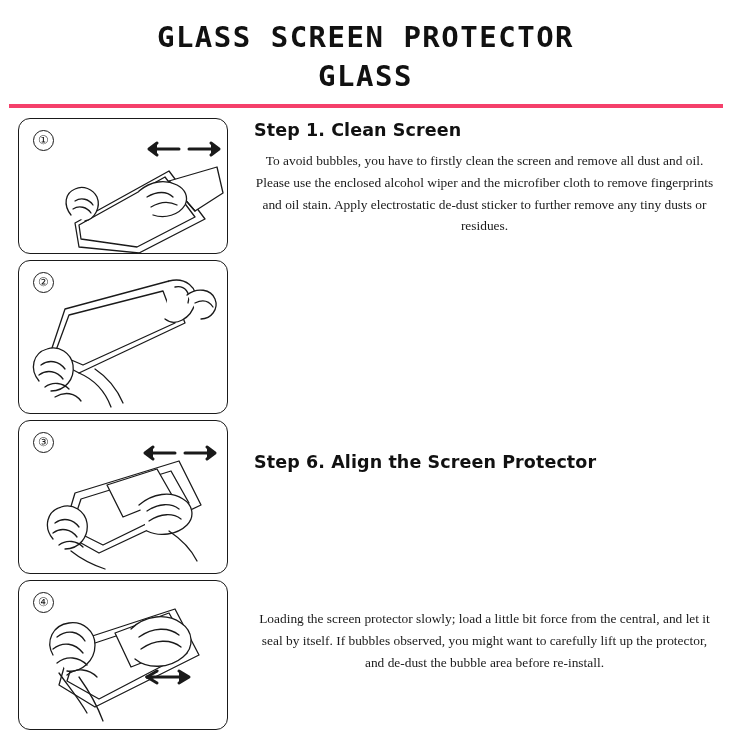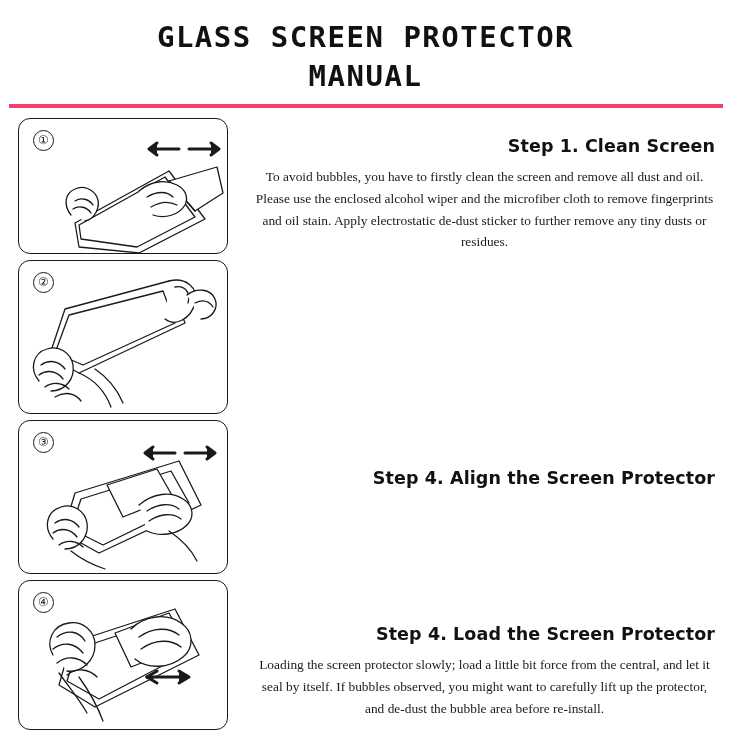--- a/index.html
+++ b/index.html
@@ -97,23 +97,22 @@
     flex: 1 1 auto;
     padding-left: 26px;
     padding-right: 16px;
     padding-top: 4px;
   }
   .step-head {
     font-family: "DejaVu Sans", sans-serif;
     font-weight: bold;
     font-size: 17.5px;
     color: #111111;
-    margin: 16px 0 10px 0;
+    margin: 0 0 10px 0;
     letter-spacing: 0.1px;
-    text-align: right;
   }
   .step-body {
     font-family: "Liberation Serif", serif;
     font-size: 13.4px;
     line-height: 1.62;
     color: #1a1a1a;
     margin: 0;
     text-align: center;
   }
   .step-1 .text-col { padding-top: 2px; }
@@ -121,21 +120,21 @@
   .step-3 .text-col { padding-top: 32px; }
   .step-4 .text-col { padding-top: 28px; }
 </style>
 </head>
 <body>
 
 <div class="page">
 
   <div class="title-block">
     <div class="title-line">GLASS SCREEN PROTECTOR</div>
-    <div class="title-line second">MANUAL</div>
+    <div class="title-line second">GLASS</div>
     <div class="rule"></div>
   </div>
 
   <div class="steps">
 
     <div class="step step-1">
       <div class="figure">
         <div class="badge">①</div>
         <svg class="fig-svg" viewBox="0 0 208 134">
           <g fill="none" stroke="#1a1a1a" stroke-width="1.3" stroke-linejoin="round" stroke-linecap="round">
@@ -219,21 +218,21 @@
             <path d="M36 102 C44 96,54 98,60 106"></path>
             <path d="M34 112 C42 106,52 108,58 116"></path>
             <path d="M40 124 C48 118,58 120,64 126"></path>
 
             <path d="M52 130 C62 138,74 144,86 148"></path>
             <path d="M150 110 C162 118,172 128,178 140"></path>
           </g>
         </svg>
       </div>
       <div class="text-col">
-        <h2 class="step-head">Step 4. Align the Screen Protector</h2>
+        <h2 class="step-head">Step 6. Align the Screen Protector</h2>
       </div>
     </div>
 
     <div class="step step-4">
       <div class="figure">
         <div class="badge">④</div>
         <svg class="fig-svg" viewBox="0 0 208 148">
           <g fill="none" stroke="#1a1a1a" stroke-width="1.3" stroke-linejoin="round" stroke-linecap="round">
 
             <path d="M40 104 L52 62 L156 28 L180 74 L76 126 Z" fill="#ffffff"></path>
@@ -255,19 +254,18 @@
             <path d="M60 96 C70 110,78 124,84 140"></path>
 
             <path d="M128 96 L166 96" stroke-width="3"></path>
             <path d="M160 90 L170 96 L160 102" stroke-width="3" fill="#1a1a1a"></path>
             <path d="M128 96 L138 90" stroke-width="3"></path>
             <path d="M128 96 L138 102" stroke-width="3"></path>
           </g>
         </svg>
       </div>
       <div class="text-col">
-        <h2 class="step-head">Step 4. Load the Screen Protector</h2>
         <p class="step-body">Loading the screen protector slowly; load a little bit force from the central, and let it seal by itself. If bubbles observed, you might want to carefully lift up the protector, and de-dust the bubble area before re-install.</p>
       </div>
     </div>
 
   </div>
 </div>
 
 </body></html>

